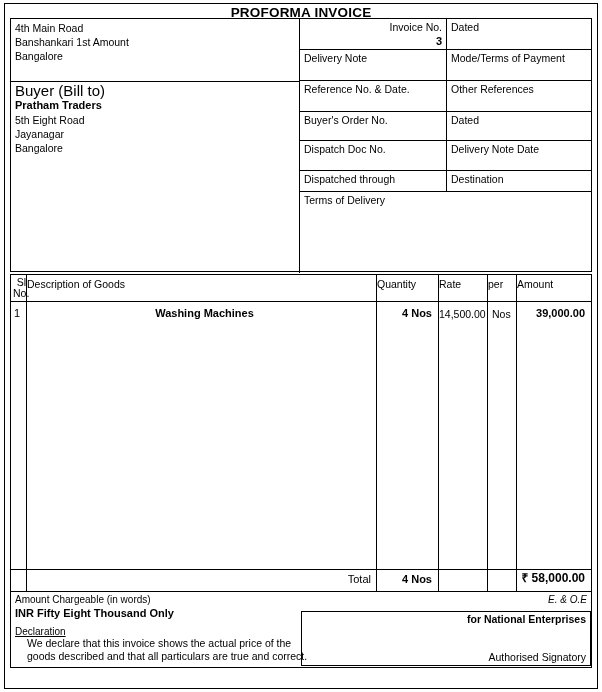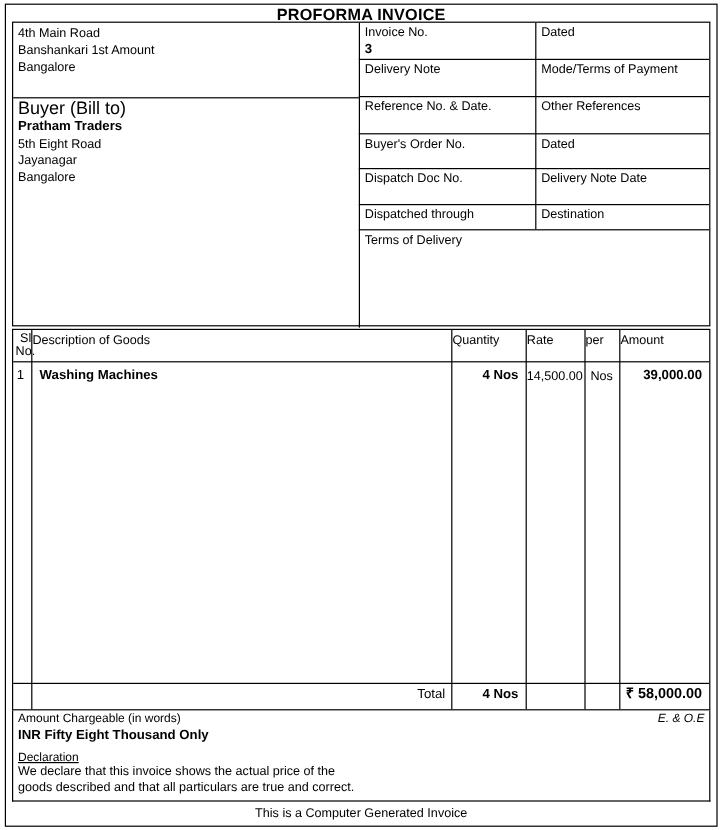--- a/index.html
+++ b/index.html
@@ -170,21 +170,21 @@
   }
   .rcell {
     position: absolute;
     box-sizing: border-box;
     font-size: 11px;
     line-height: 14px;
     font-weight: bold;
     padding-top: 4px;
   }
   .r-sl { text-align: left; padding-left: 3px; font-weight: normal; }
-  .r-desc { text-align: left; padding-left: 6px; }
+  .r-desc { text-align: center; padding-left: 6px; }
   .r-qty { text-align: right; padding-right: 6px; }
   .r-rate { text-align: right; padding-right: 5px; font-weight: normal; font-size: 10.5px; }
   .r-per { text-align: left; padding-left: 4px; font-weight: normal; font-size: 10.5px; }
   .r-amt { text-align: right; padding-right: 6px; }
   .tcell {
     position: absolute;
     box-sizing: border-box;
     font-size: 11px;
     line-height: 14px;
     padding-top: 3px;
@@ -229,21 +229,21 @@
   .decl-title {
     position: absolute;
     left: 4px;
     top: 33px;
     font-size: 10px;
     line-height: 13px;
     text-decoration: underline;
   }
   .decl-text {
     position: absolute;
-    left: 4px;
+    left: 16px;
     top: 45px;
     width: 286px;
     font-size: 10.5px;
     line-height: 13px;
   }
   .sign-box {
     position: absolute;
     left: 290px;
     top: 19px;
     width: 290px;
@@ -309,21 +309,21 @@
     </div>
 
     <div class="addr-buyer">
       <div class="addr-label">Buyer (Bill to)</div>
       <div class="addr-name">Pratham Traders</div>
       <div class="addr-line">5th Eight Road</div>
       <div class="addr-line">Jayanagar</div>
       <div class="addr-line">Bangalore</div>
     </div>
 
-    <div class="fcell" style="left:289px; top:0px; width:146px; height:30px;">
+    <div class="fcell" style="left:289px; top:0px; width:146px; height:30px;text-align:right;">
       <div class="flabel">Invoice No.</div>
       <div class="fvalue">3</div>
     </div>
     <div class="fcell" style="left:436px; top:0px; width:144px; height:30px;">
       <div class="flabel">Dated</div>
     </div>
 
     <div class="fcell" style="left:289px; top:31px; width:146px; height:30px;">
       <div class="flabel">Delivery Note</div>
       <div class="fvalue"></div>
@@ -410,17 +410,20 @@
     <div class="tcell t-amt" style="left:506px; top:293px; width:74px;">₹ 58,000.00</div>
   </div>
 
   <div class="words-block">
     <div class="w-label">Amount Chargeable (in words)</div>
     <div class="w-eoe">E. &amp; O.E</div>
     <div class="w-words">INR Fifty Eight Thousand Only</div>
     <div class="decl-title">Declaration</div>
     <div class="decl-text">We declare that this invoice shows the actual price of the goods described and that all particulars are true and correct.</div>
 
+    <div class="sign-box">
+      <div class="sign-for">for National Enterprises</div>
+      <div class="sign-auth">Authorised Signatory</div>
+    </div>
   </div>
 
-  <div class="footer-note">This is a Computer Generated Invoice</div>
 
 </div>
 
 </body></html>

